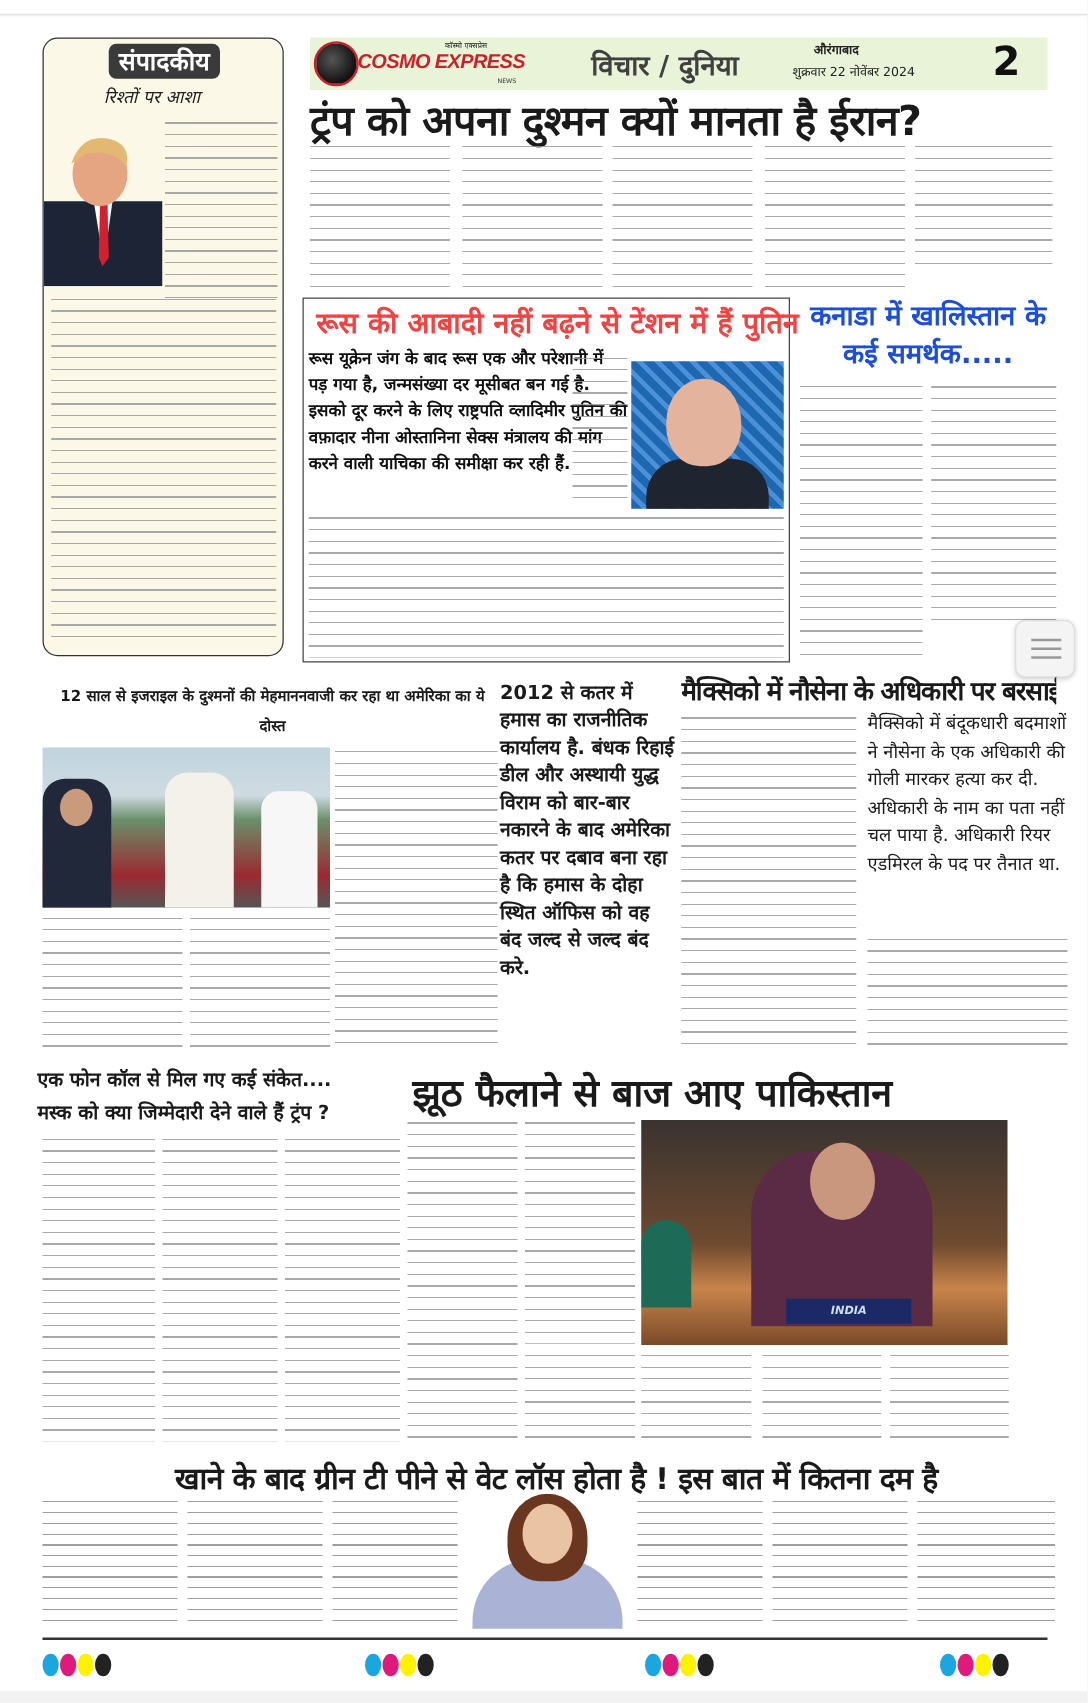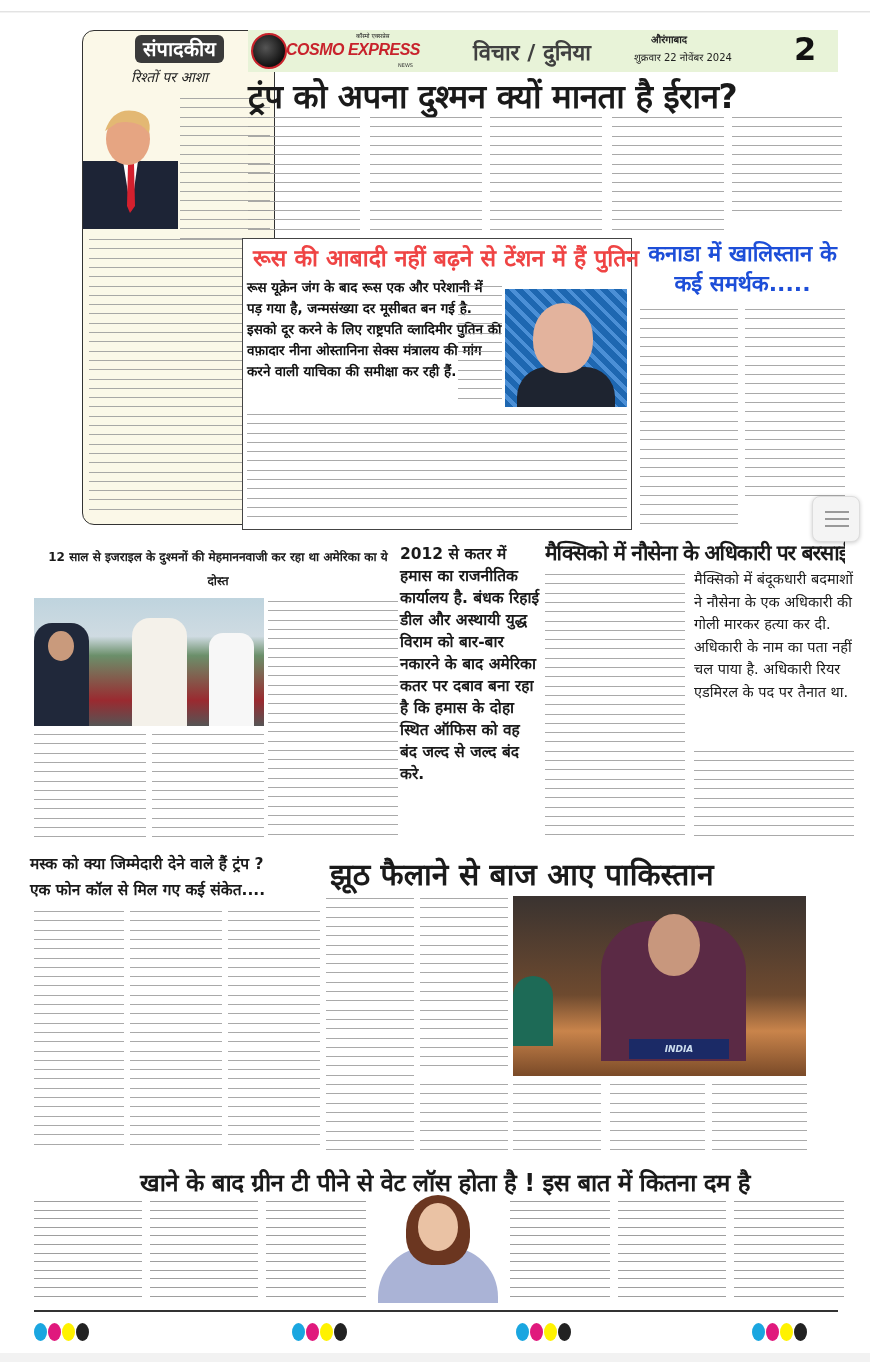--- a/index.html
+++ b/index.html
@@ -5,21 +5,21 @@
   * { box-sizing: border-box; margin: 0; padding: 0; }
   html, body { width: 870px; height: 1362px; background: #f2f2f2; overflow: hidden; }
   body { font-family: "DejaVu Sans", sans-serif; color: #222; position: relative; }
   .topbar { position: absolute; left: 0; top: 0; width: 870px; height: 12px; background: #fff; border-bottom: 1px solid #e3e3e3; }
   .page { position: absolute; left: 0; top: 13px; width: 870px; height: 1340px; background: #fff; }
   .abs { position: absolute; }
   .filler { background: repeating-linear-gradient(to bottom, transparent 0, transparent 3px, #9a9a9a 3px, #9a9a9a 4px, transparent 4px, transparent 9.3px); opacity: .85; }
   .filler.dense { background: repeating-linear-gradient(to bottom, transparent 0, transparent 3px, #8d8d8d 3px, #8d8d8d 4px, transparent 4px, transparent 8.6px); }
 
   
-  .editorial { left: 34px; top: 17px; width: 193px; height: 495px; border: 1.5px solid #333; border-radius: 12px; background: #fbf8e8; overflow: hidden; margin-left: 48px; }
+  .editorial { left: 34px; top: 17px; width: 193px; height: 495px; border: 1.5px solid #333; border-radius: 12px; background: #fbf8e8; overflow: hidden; }
   .ed-badge { position: absolute; left: 52px; top: 4px; background: #3a3a3a; color: #fff; font-size: 20px; font-weight: bold; padding: 0 8px; border-radius: 6px; line-height: 28px; }
   .ed-sub { position: absolute; left: 48px; top: 36px; font-size: 14px; font-style: italic; font-family: "DejaVu Serif", serif; color: #222; }
   .ed-photo { position: absolute; left: 0; top: 70px; width: 95px; height: 128px; }
   .ed-text1 { position: absolute; left: 97px; top: 64px; width: 90px; height: 145px; }
   .ed-text2 { position: absolute; left: 6px; top: 205px; width: 180px; height: 282px; }
 
   
   .masthead { left: 248px; top: 17px; width: 590px; height: 42px; background: #e8f3d8; }
   .logo-globe { position: absolute; left: 3px; top: 3px; width: 36px; height: 36px; border-radius: 50%; background: radial-gradient(circle at 40% 40%, #555 0, #111 70%); border: 2px solid #c8232c; }
   .logo-top { position: absolute; left: 108px; top: 2px; font-size: 6px; color: #222; }
@@ -150,22 +150,22 @@
   <div class="abs filler" style="left:34px;top:718px;width:112px;height:110px;"></div>
   <div class="abs filler" style="left:152px;top:718px;width:112px;height:110px;"></div>
   <div class="abs qatar-quote">2012 से कतर में हमास का राजनीतिक कार्यालय है. बंधक रिहाई डील और अस्थायी युद्ध विराम को बार-बार नकारने के बाद अमेरिका कतर पर दबाव बना रहा है कि हमास के दोहा स्थित ऑफिस को वह बंद जल्द से जल्द बंद करे.</div>
 
   <div class="abs mexico-head">मैक्सिको में नौसेना के अधिकारी पर बरसाई गोलियां</div>
   <div class="abs filler" style="left:545px;top:558px;width:140px;height:270px;"></div>
   <div class="abs mexico-quote">मैक्सिको में बंदूकधारी बदमाशों ने नौसेना के एक अधिकारी की गोली मारकर हत्या कर दी. अधिकारी के नाम का पता नहीं चल पाया है. अधिकारी रियर एडमिरल के पद पर तैनात था.</div>
   <div class="abs filler" style="left:694px;top:735px;width:160px;height:95px;"></div>
 
   <div class="abs musk-head">
+    <div>एक फोन कॉल से मिल गए कई संकेत....</div>
     <div>मस्क को क्या जिम्मेदारी देने वाले हैं ट्रंप ?</div>
-    <div>एक फोन कॉल से मिल गए कई संकेत....</div>
   </div>
   <div class="abs filler" style="left:34px;top:895px;width:90px;height:245px;"></div>
   <div class="abs filler" style="left:130px;top:895px;width:92px;height:245px;"></div>
   <div class="abs filler" style="left:228px;top:895px;width:92px;height:245px;"></div>
 
   <div class="abs pak-head">झूठ फैलाने से बाज आए पाकिस्तान</div>
   <div class="abs filler" style="left:326px;top:882px;width:88px;height:258px;"></div>
   <div class="abs filler" style="left:420px;top:882px;width:88px;height:180px;"></div>
   <div class="abs un-photo">
     <div class="un-green"></div>

